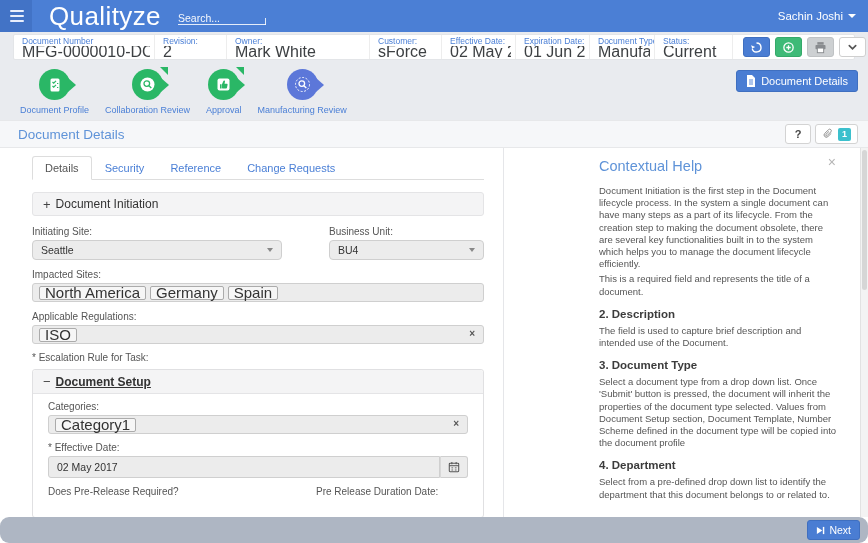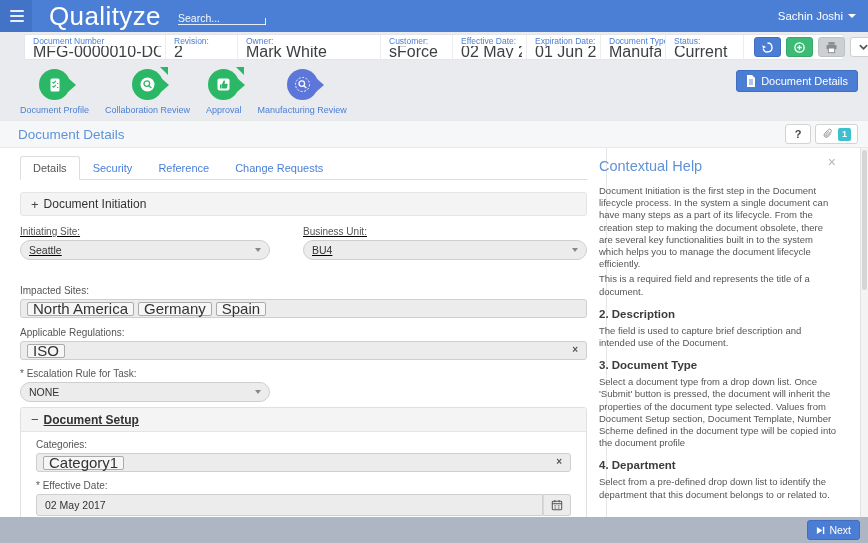--- a/index.html
+++ b/index.html
@@ -13,21 +13,21 @@
   .hamburger span { width:14px; height:2px; background:#e8eefc; border-radius:1px; }
   .brand { color:#fff; font-size:26px; letter-spacing:.4px; margin-left:17px; font-weight:400; cursor:pointer; }
   .search { position:relative; margin-left:17px; width:88px; height:17px; border-bottom:1px solid rgba(255,255,255,.85); }
   .search::after { content:""; position:absolute; right:0; bottom:-1px; width:1px; height:7px; background:rgba(255,255,255,.85); }
   .search input { width:100%; background:transparent; border:none; outline:none; color:#fff; font-size:10.5px; padding:2px 0; }
   .search input::placeholder { color:rgba(255,255,255,.95); }
   .user { position:absolute; right:12px; top:0; height:32px; display:flex; align-items:center; gap:5px; color:#fff; font-size:11.5px; cursor:pointer; }
   .caret-down-w { width:0; height:0; border-left:4px solid transparent; border-right:4px solid transparent; border-top:4px solid #fff; }
 
   
-  .docbar { height:30px; background:#e9ebef; padding:2px 24px; }
+  .docbar { height:30px; background:#e9ebef; padding:2px 13px; }
   .docstrip { background:#fff; height:26px; border:1px solid #e3e5e8; border-radius:2px; display:flex; align-items:stretch; }
   .dcell { display:flex; flex-direction:column; justify-content:center; padding:0 4px 0 8px; overflow:hidden; white-space:nowrap; flex:none; }
   .dcell + .dcell { border-left:1px solid #ededed; }
   .dl { font-size:8.5px; color:#4a7fd6; line-height:10px; }
   .dv { font-size:16px; color:#3d4043; line-height:12px; overflow:hidden; }
   .c1{width:140px}.c2{width:72px}.c3{width:143px}.c4{width:72px}.c5{width:74px}.c6{width:74px}.c7{width:65px}.c8{width:78px}
   .dactions { margin-left:auto; display:flex; align-items:center; gap:5px; padding:0 5px 0 10px; border-left:1px solid #ededed; }
   .abtn { width:27px; height:20px; border-radius:3px; display:flex; align-items:center; justify-content:center; cursor:pointer; border:1px solid transparent; }
   .abtn.blue { background:#4a7dd3; border-color:#3f6fc0; }
   .abtn.green { background:#3eba77; border-color:#35a96a; }
@@ -49,40 +49,40 @@
 
   
   .panelheader { height:28px; background:#f6f7f9; border-top:1px solid #e7e8ea; border-bottom:1px solid #e7e8ea; display:flex; align-items:center; padding:0 10px 0 18px; }
   .ptitle { color:#5f93d8; font-size:13.5px; }
   .pactions { margin-left:auto; display:flex; gap:4px; }
   .pbtn { height:20px; min-width:26px; background:#fff; border:1px solid #d3d3d3; border-radius:3px; display:flex; align-items:center; justify-content:center; padding:0 6px; cursor:pointer; font-size:11px; color:#444; font-weight:bold; }
   .badge { background:#3cc0cd; color:#fff; font-size:9px; font-weight:bold; width:13px; height:13px; border-radius:2px; display:flex; align-items:center; justify-content:center; margin-left:4px; }
 
   
   .content { position:relative; height:369px; background:#fff; overflow:hidden; }
-  .form-col { position:absolute; left:0; top:0; width:607px; height:100%; border-right:1px solid #e5e6e9; padding:0 19px 0 20px; overflow:hidden; }
+  .form-col { position:absolute; left:0; top:0; width:504px; height:100%; border-right:1px solid #e5e6e9; padding:0 19px 0 32px; overflow:hidden; }
   .help-col { position:absolute; left:577px; right:8px; top:0; height:100%; padding:8px 22px 0 22px; overflow:hidden; }
   .scroll-track { position:absolute; right:0; top:0; width:8px; height:100%; background:#f3f3f3; border-left:1px solid #e2e2e2; }
   .scroll-thumb { position:absolute; left:1px; top:2px; width:5px; height:140px; background:#d6d6d6; border-radius:3px; }
 
   
   .tabs { display:flex; margin-top:8px; border-bottom:1px solid #ddd; height:24px; }
   .tab { font-size:11px; color:#4a7fd6; padding:5px 12px; line-height:13px; cursor:pointer; border:1px solid transparent; border-bottom:none; margin-bottom:-1px; }
   .tab.active { background:#fff; border-color:#ddd #ddd #fff; color:#555; border-radius:3px 3px 0 0; border-bottom:1px solid #fff; }
 
   
   .sec-header { margin-top:12px; background:#f4f4f5; border:1px solid #e4e4e6; border-radius:3px; height:24px; display:flex; align-items:center; padding:0 10px; font-size:12px; color:#333; cursor:pointer; }
   .sec-header .sym { margin-right:5px; font-size:13px; color:#444; }
 
   .flabel { font-size:10px; color:#555; line-height:13px; }
-  .mt12{margin-top:24px}.mt9{margin-top:9px}.mt8{margin-top:8px}.mt7{margin-top:7px}
-  .row2 { display:flex;text-decoration:underline; }
-  .col-l { width:250px; } .col-r { margin-left:33px; flex:1; }
-
-  .select { height:20px; background:#ececec; border:1px solid #cfcfcf; border-radius:10px; display:flex; align-items:center; justify-content:space-between; padding:0 8px; font-size:10.5px; color:#333; margin-top:2px; cursor:pointer; }
+  .mt12{margin-top:8px}.mt9{margin-top:9px}.mt8{margin-top:8px}.mt7{margin-top:7px}
+  .row2 { display:flex; }
+  .col-l { width:250px; } .col-r { margin-left:47px; flex:1; }
+
+  .select { height:20px; background:#ececec; border:1px solid #cfcfcf; border-radius:4px; display:flex; align-items:center; justify-content:space-between; padding:0 8px; font-size:10.5px; color:#333; margin-top:2px; cursor:pointer; }
   .sel-caret { width:0; height:0; border-left:3.5px solid transparent; border-right:3.5px solid transparent; border-top:4px solid #888; }
 
   .tagbox { height:19px; background:#ececec; border:1px solid #cfcfcf; border-radius:3px; display:flex; align-items:center; gap:4px; padding:0 6px; margin-top:2px; position:relative; cursor:text; }
   .tag { background:#f6f6f6; border:1px solid #ababab; border-radius:2px; font-size:15px; color:#333; padding:0 5px; height:14px; display:flex; align-items:center; white-space:nowrap; }
   .clear-x { position:absolute; right:8px; top:2px; color:#555; font-size:10px; font-weight:bold; cursor:pointer; }
 
   .setup-box { margin-top:5px; border:1px solid #e0e0e2; border-radius:3px; }
   .setup-header { background:#f4f4f5; border-bottom:1px solid #e4e4e6; height:24px; display:flex; align-items:center; padding:0 10px; font-size:12px; color:#333; cursor:pointer; border-radius:3px 3px 0 0; }
   .setup-header .sym { margin-right:5px; font-size:13px; color:#444; }
   .su-title { font-weight:bold; text-decoration:underline; }
@@ -96,21 +96,21 @@
   .cl-l { width:268px; font-size:10px; color:#555; } .cl-r { font-size:10px; color:#555; }
 
   
   .help-title { color:#5f93d8; font-size:14.5px; margin-top:2px; }
   .help-close { position:absolute; top:7px; right:24px; color:#b5b5b5; font-size:14px; line-height:14px; cursor:pointer; }
   .help-intro { font-size:9.5px; color:#555; line-height:12.2px; margin-top:11px; }
   .help-h { font-size:11.5px; font-weight:bold; color:#3c3c3c; margin-top:9px; line-height:15px; }
   .help-p { font-size:9.5px; color:#555; line-height:12.2px; margin-top:3px; }
 
   
-  .bottombar { height:26px; background:#aeb6c3; display:flex; align-items:center; justify-content:flex-end; padding:0 8px; }
+  .bottombar { height:26px; background:#aeb6c3; display:flex; align-items:center; justify-content:flex-end; padding:0 8px;border-radius:9px; }
   .next-btn { background:#4a7dd3; border:1px solid #3f6fc0; color:#fff; font-size:10.5px; border-radius:3px; padding:3px 8px; display:flex; align-items:center; gap:4px; cursor:pointer; }
 </style>
 </head>
 <body>
 
 <div class="app">
 
   <header class="topbar">
     <div class="hamburger">
         <span></span>
@@ -296,24 +296,20 @@
         <span class="tag">Spain</span>
       </div>
 
       <div class="flabel mt8">Applicable Regulations:</div>
       <div class="tagbox">
         <span class="tag">ISO</span>
         <span class="clear-x">×</span>
       </div>
 
       <div class="flabel mt7">* Escalation Rule for Task:</div>
-      <div class="select" style="width:250px">
-        <span>NONE</span>
-        <span class="sel-caret"></span>
-      </div>
 
       <div class="setup-box">
         <div class="setup-header">
           <span class="sym">−</span>
           <span class="su-title">Document Setup</span>
         </div>
         <div class="setup-body">
           <div class="flabel">Categories:</div>
           <div class="tagbox">
             <span class="tag">Category1</span>

